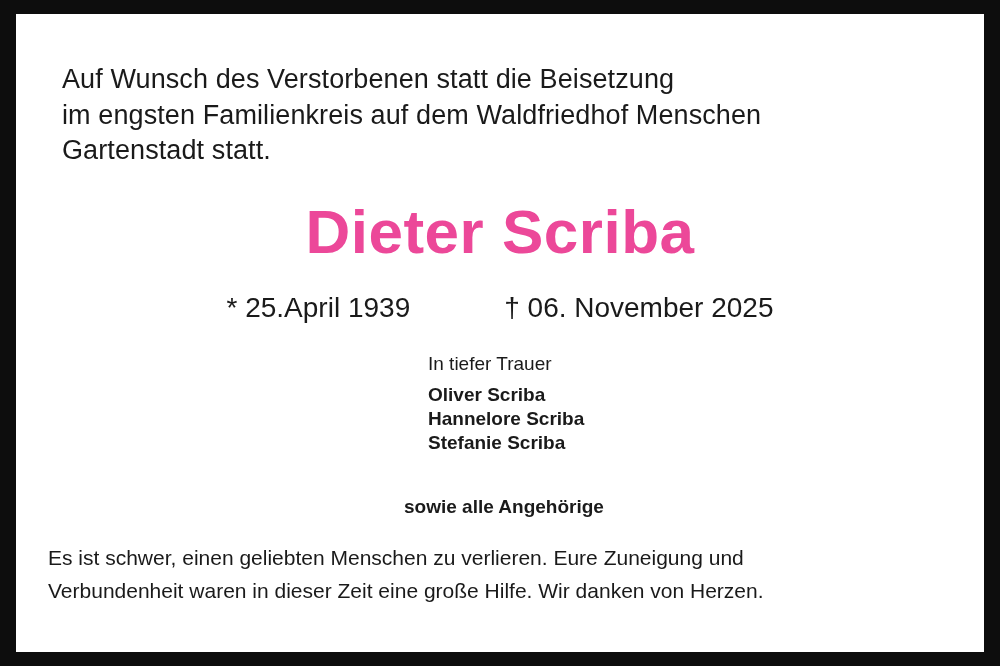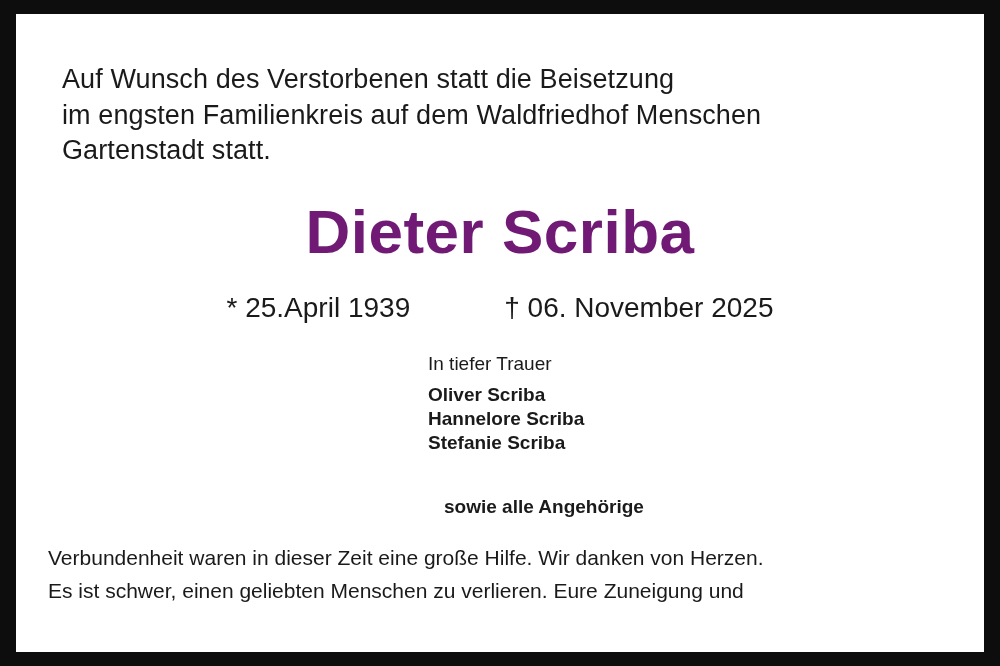--- a/index.html
+++ b/index.html
@@ -46,21 +46,21 @@
   }
   .deceased-name {
     position: absolute;
     left: 0;
     right: 0;
     top: 182px;
     text-align: center;
     font-size: 62px;
     font-weight: bold;
     letter-spacing: 0.5px;
-    color: #701a75;
+    color: #ec4899;
   }
   .dates-row {
     position: absolute;
     left: 0;
     right: 0;
     top: 278px;
     display: flex;
     justify-content: center;
     gap: 94px;
     font-size: 28px;
@@ -82,21 +82,21 @@
     font-size: 19px;
     margin-bottom: 12px;
   }
   .mourner {
     font-weight: bold;
     font-size: 19px;
     margin-bottom: 5px;
   }
   .relatives-line {
     position: absolute;
-    left: 428px;
+    left: 388px;
     top: 482px;
     font-size: 19px;
     font-weight: bold;
     color: #1a1a1a;
   }
   .closing-text {
     position: absolute;
     left: 32px;
     top: 528px;
     width: 910px;
@@ -131,18 +131,18 @@
     <div class="mourning-block">
       <div class="mourning-label">In tiefer Trauer</div>
       <div class="mourner">Oliver Scriba</div>
       <div class="mourner">Hannelore Scriba</div>
       <div class="mourner">Stefanie Scriba</div>
     </div>
 
     <div class="relatives-line">sowie alle Angehörige</div>
 
     <div class="closing-text">
+      <span class="line">Es ist schwer, einen geliebten Menschen zu verlieren. Eure Zuneigung und</span>
       <span class="line">Verbundenheit waren in dieser Zeit eine große Hilfe. Wir danken von Herzen.</span>
-      <span class="line">Es ist schwer, einen geliebten Menschen zu verlieren. Eure Zuneigung und</span>
     </div>
 
   </div>
 </div>
 
 </body></html>

